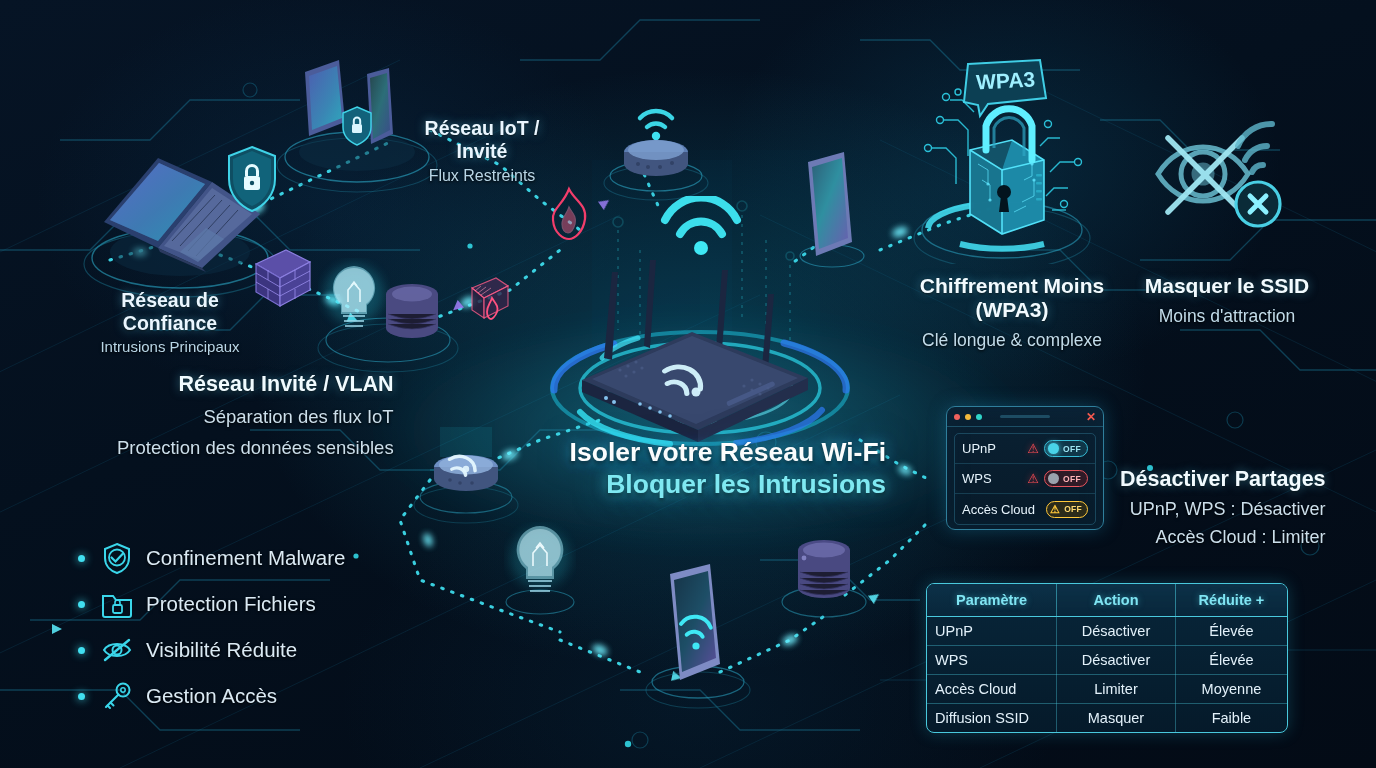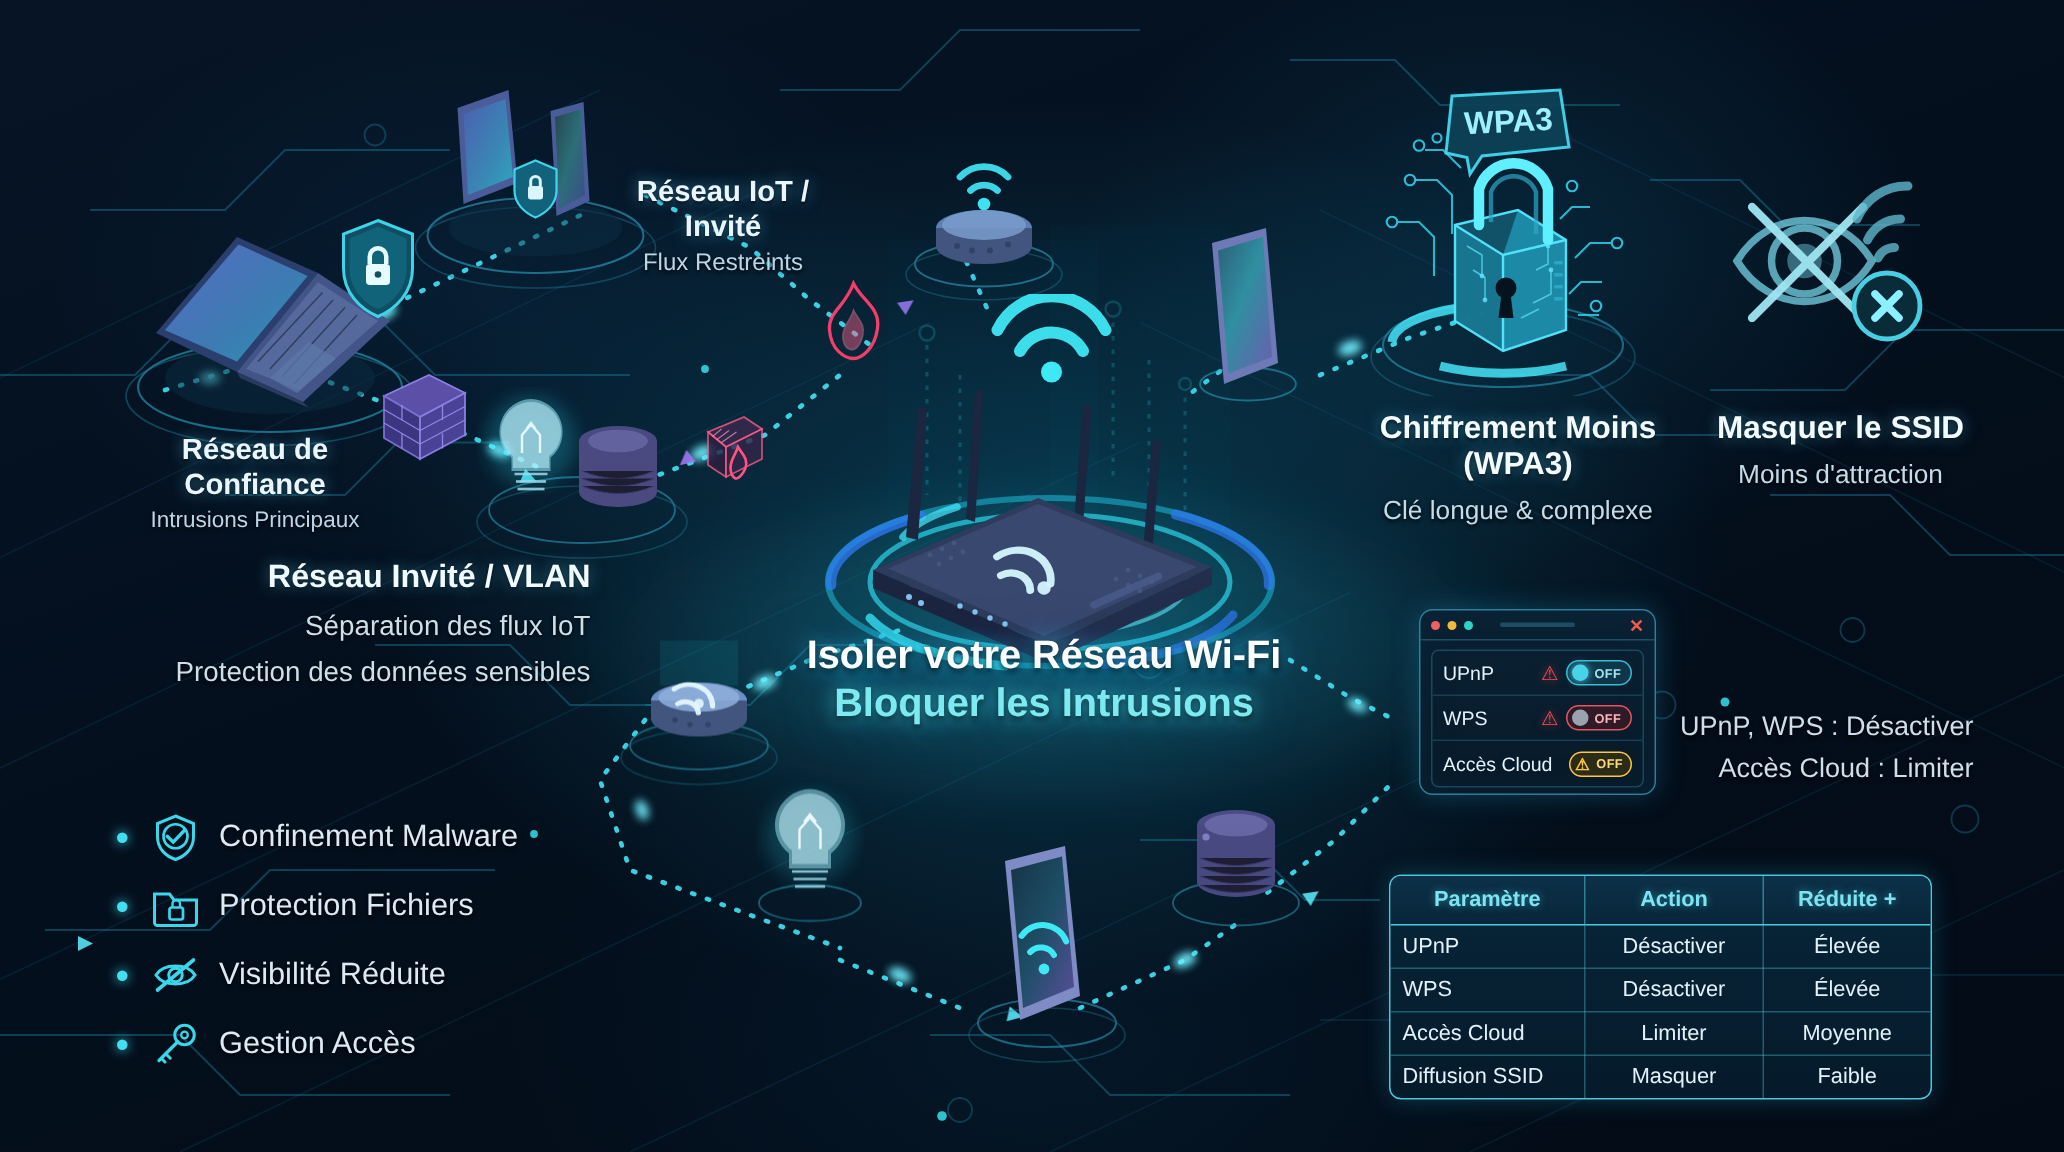--- a/index.html
+++ b/index.html
@@ -20,21 +20,21 @@
   }
   
   .bg-svg{ position:absolute; inset:0; width:100%; height:100%; }
   .txt-block{ position:absolute;text-align:right; }
   .t-title{ font-size:19.5px; font-weight:bold; color:#eaf6ff;
             text-shadow:0 0 10px rgba(90,200,235,.55), 0 1px 2px #000; }
   .t-sub  { font-size:16px; color:#b9d6e6; text-shadow:0 1px 3px #000; }
 
   
   #headline{
-    position:absolute; left:506px; top:420px; width:380px; text-align:center;
+    position:absolute; left:506px; top:436px; width:380px; text-align:right;
     line-height:1.22; z-index:30; pointer-events:none;
   }
   #headline .l1{ display:block; font-size:26.5px; font-weight:bold; color:#ffffff;
       text-shadow:0 0 14px rgba(70,190,230,.75), 0 0 32px rgba(40,140,200,.5), 0 2px 4px #000; }
   #headline .l2{ display:block; font-size:26.5px; font-weight:bold; color:#7fe9f2;
       text-shadow:0 0 14px rgba(70,220,240,.8), 0 0 34px rgba(30,170,210,.55), 0 2px 4px #000; }
 
   
   #bullets{ position:absolute; left:78px; top:535px; z-index:25; }
   .bullet{ display:flex; align-items:center; height:46px; }
@@ -640,20 +640,21 @@
     <div style="font-size:21px;font-weight:bold;color:#f2fbff;text-shadow:0 0 10px rgba(90,200,235,.5),0 1px 3px #000;">Chiffrement Moins (WPA3)</div>
     <div style="font-size:17.5px;color:#c2dcea;margin-top:8px;text-shadow:0 1px 3px #000;">Clé longue &amp; complexe</div>
   </div>
 
   <div class="txt-block" style="left:1132px;top:274px;text-align:center;width:190px;">
     <div style="font-size:21px;font-weight:bold;color:#f2fbff;text-shadow:0 0 10px rgba(90,200,235,.5),0 1px 3px #000;">Masquer le SSID</div>
     <div style="font-size:17.5px;color:#c2dcea;margin-top:8px;text-shadow:0 1px 3px #000;">Moins d'attraction</div>
   </div>
 
   <div class="txt-block" style="left:1120px;top:467px;">
+    <div style="font-size:21.5px;font-weight:bold;color:#f2fbff;text-shadow:0 0 10px rgba(90,200,235,.5),0 1px 3px #000;">Désactiver Partages</div>
     <div style="font-size:18px;color:#ccdfeb;margin-top:7px;text-shadow:0 1px 3px #000;">UPnP, WPS : Désactiver</div>
     <div style="font-size:18px;color:#ccdfeb;margin-top:7px;text-shadow:0 1px 3px #000;">Accès Cloud : Limiter</div>
   </div>
 
   <div id="headline">
     <span class="l1">Isoler votre Réseau Wi-Fi</span>
     <span class="l2">Bloquer les Intrusions</span>
   </div>
 
   <div id="bullets">

